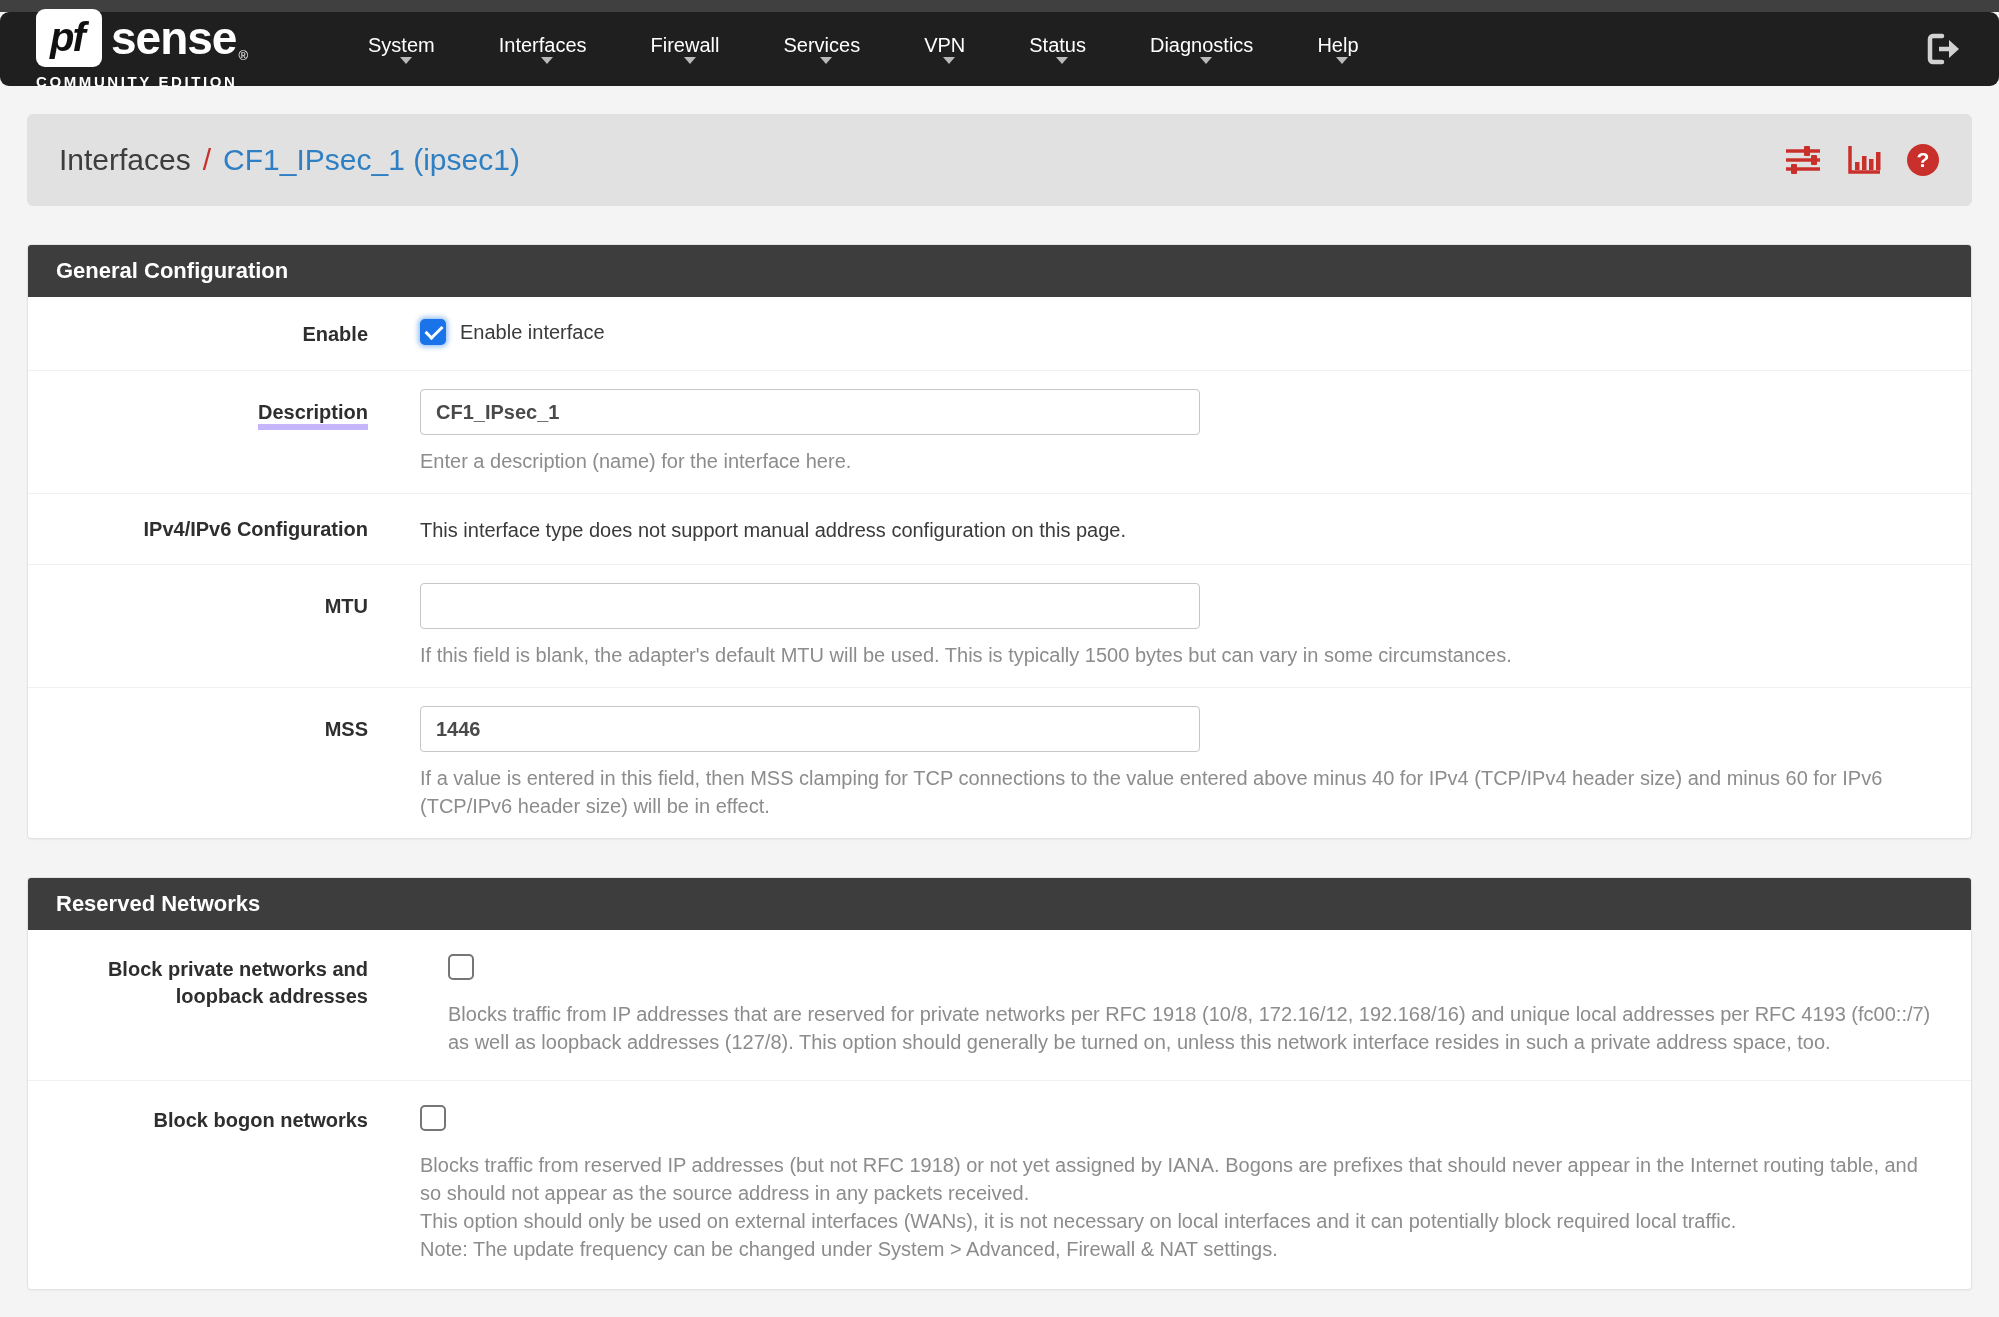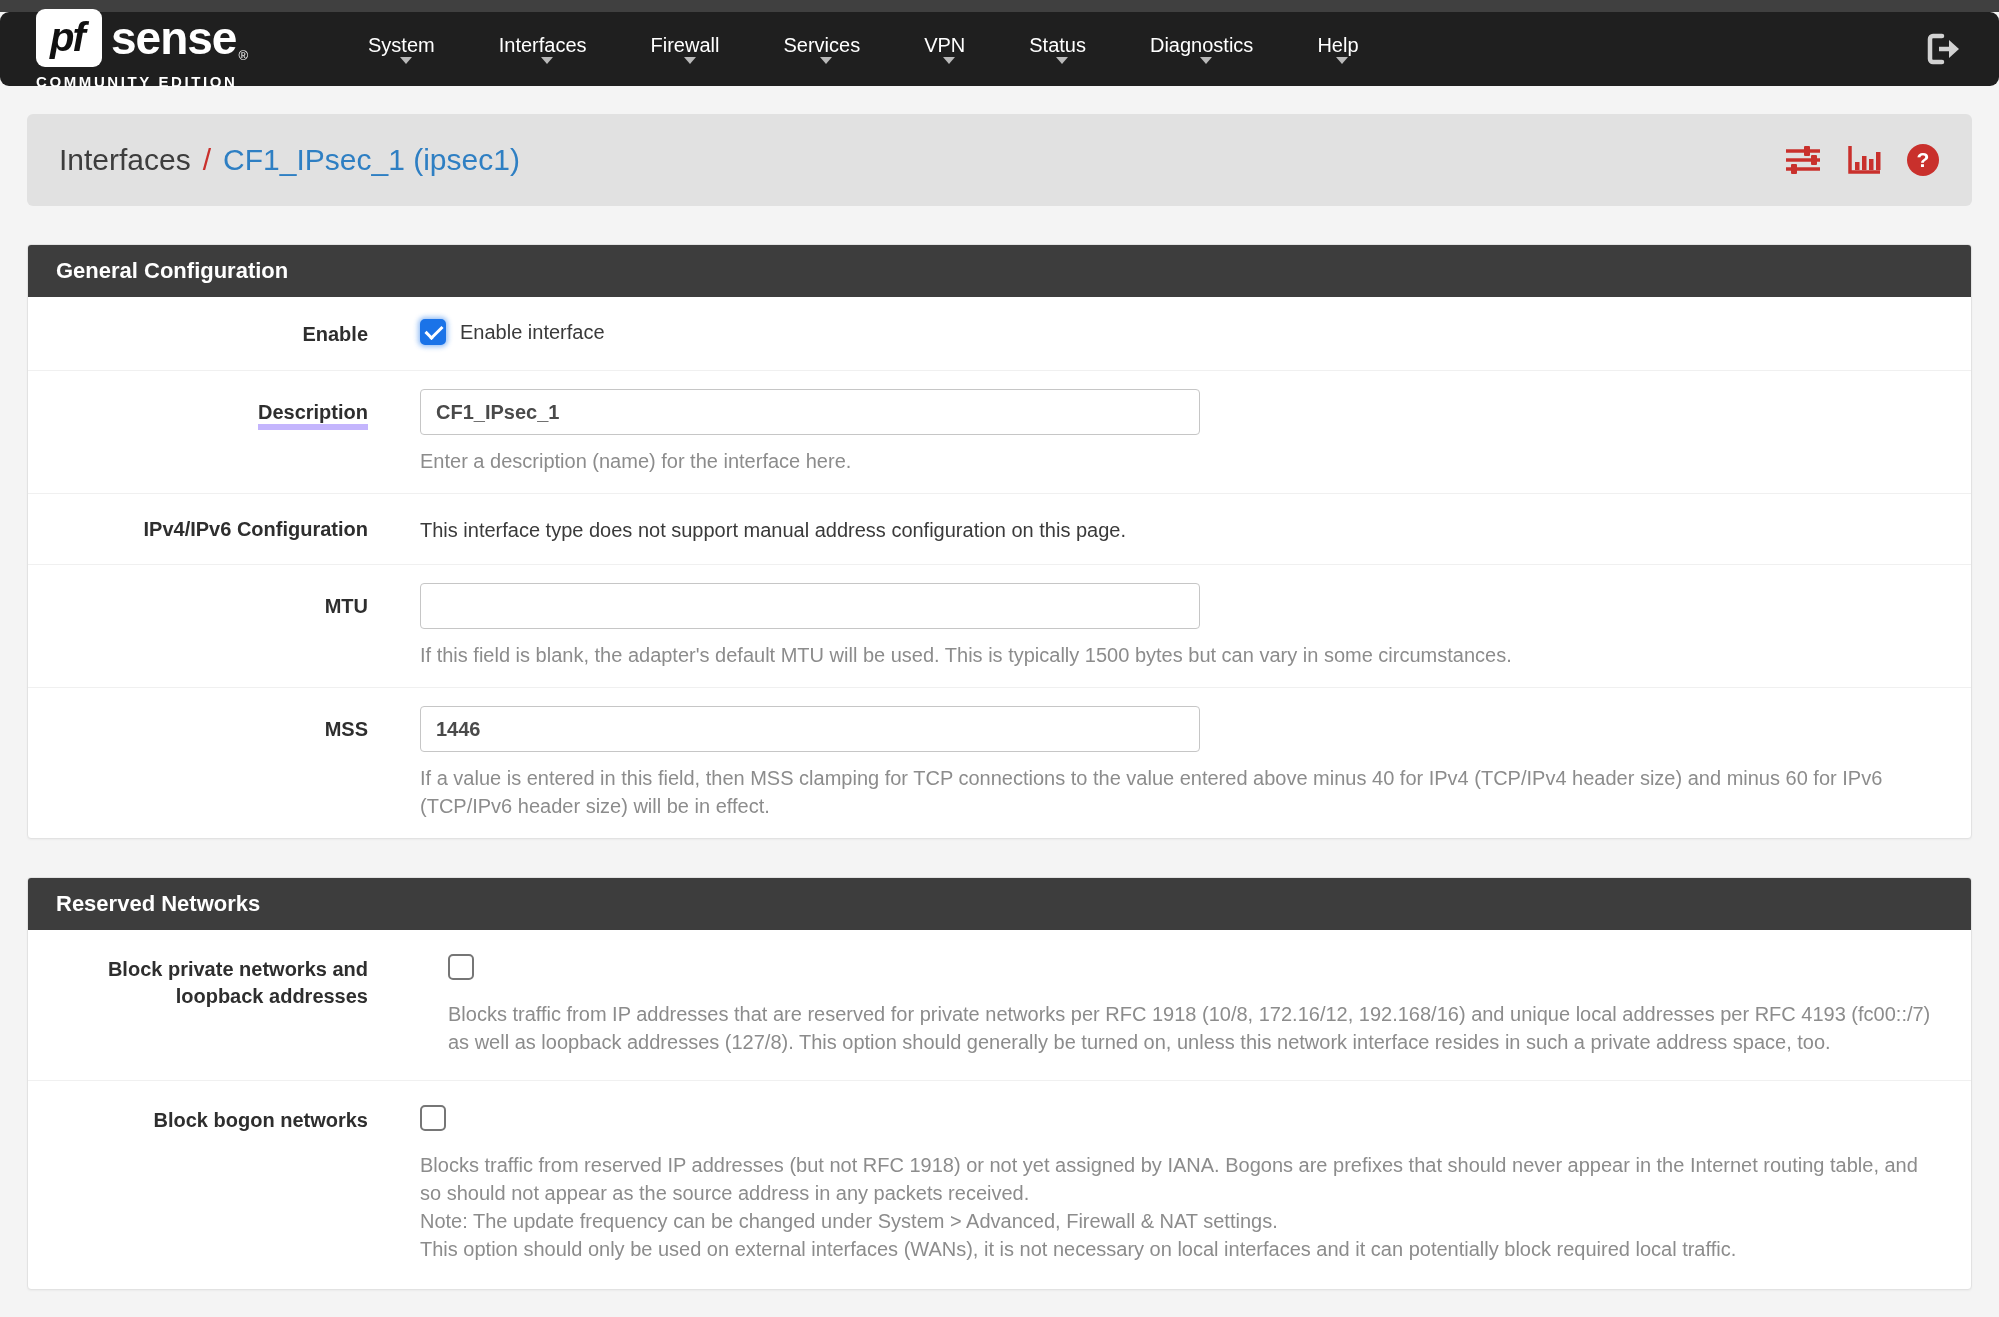--- a/index.html
+++ b/index.html
@@ -286,18 +286,18 @@
       <div class="help-text" style="margin-top:16px;">Blocks traffic from IP addresses that are reserved for private networks per RFC 1918 (10/8, 172.16/12, 192.168/16) and unique local addresses per RFC 4193 (fc00::/7) as well as loopback addresses (127/8). This option should generally be turned on, unless this network interface resides in such a private address space, too.</div>
     </div>
   </div>
 
   <div class="cfg-row" style="padding-top:24px;padding-bottom:26px;">
     <div class="row-label" style="padding-top:2px;">Block bogon networks</div>
     <div class="row-content">
       <input type="checkbox" style="">
       <div class="help-text" style="margin-top:16px;">
         <div class="help-line">Blocks traffic from reserved IP addresses (but not RFC 1918) or not yet assigned by IANA. Bogons are prefixes that should never appear in the Internet routing table, and so should not appear as the source address in any packets received.</div>
+        <div class="help-line">This option should only be used on external interfaces (WANs), it is not necessary on local interfaces and it can potentially block required local traffic.</div>
         <div class="help-line">Note: The update frequency can be changed under System &gt; Advanced, Firewall &amp; NAT settings.</div>
-        <div class="help-line">This option should only be used on external interfaces (WANs), it is not necessary on local interfaces and it can potentially block required local traffic.</div>
       </div>
     </div>
   </div>
 </div>
 
 </body></html>

